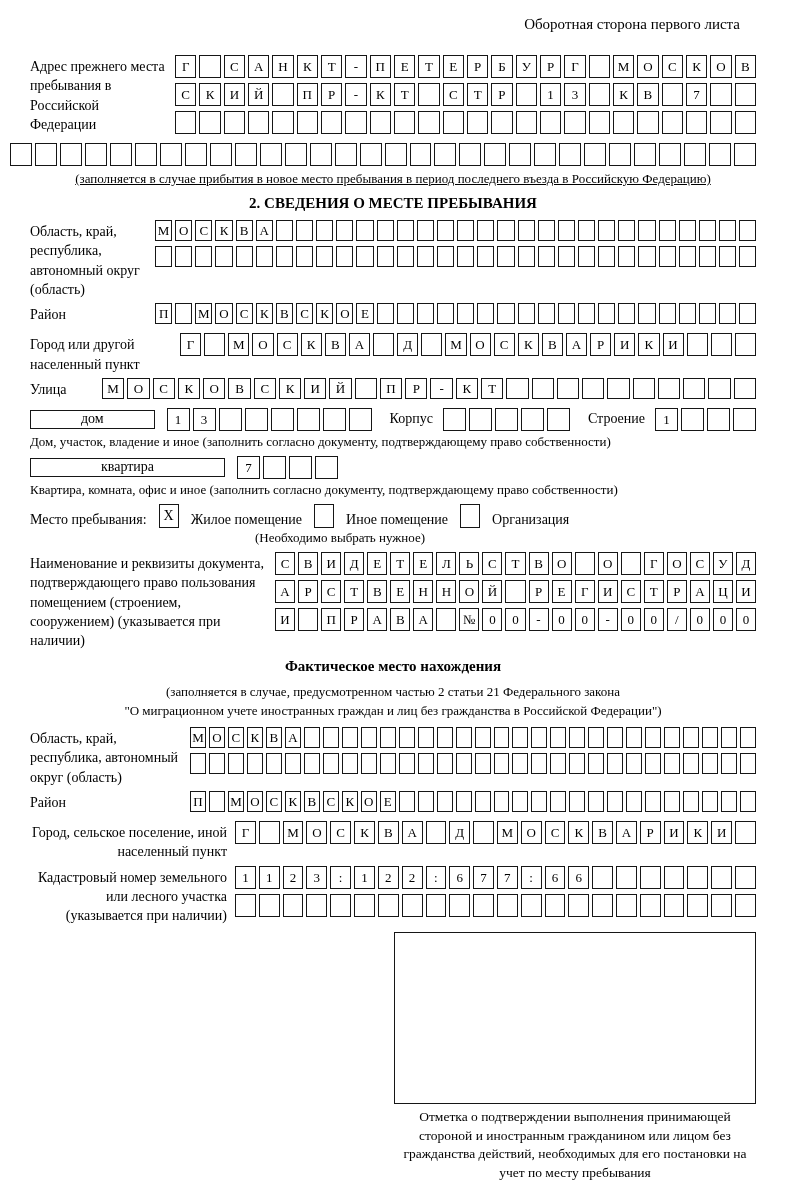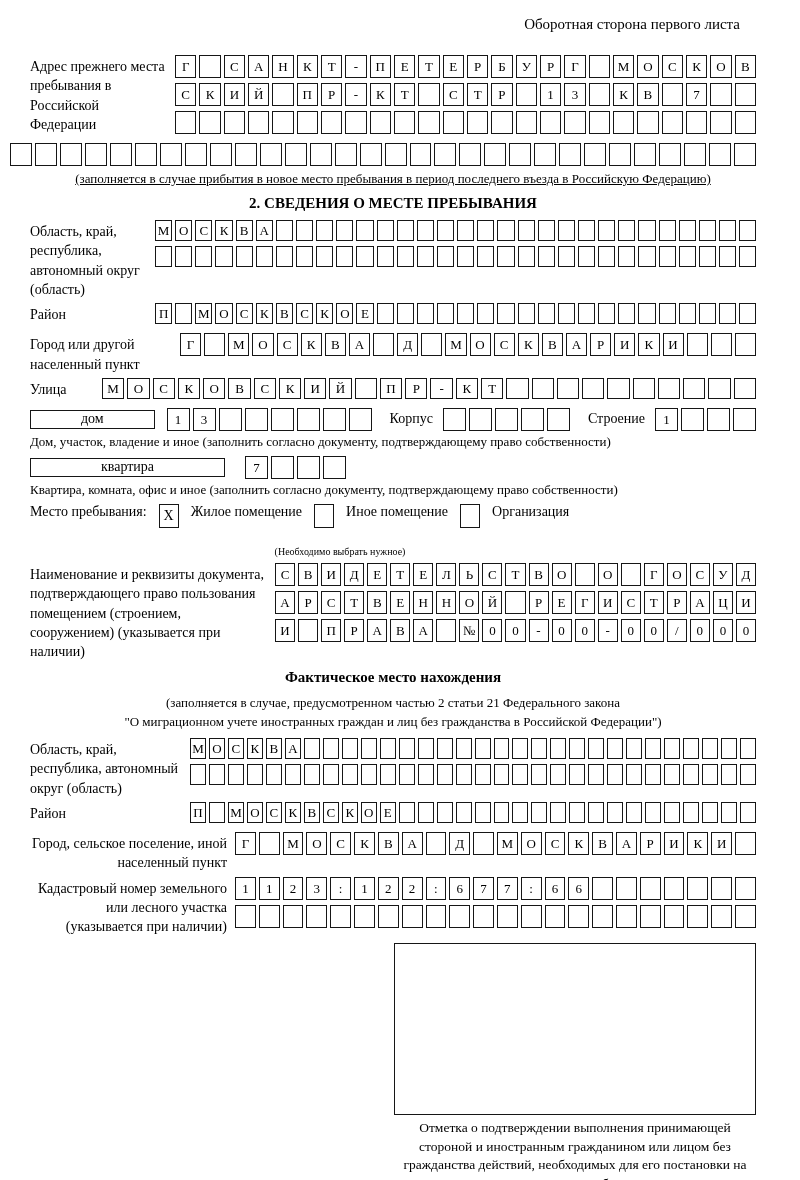--- a/index.html
+++ b/index.html
@@ -37,30 +37,30 @@
 
   .section-title { text-align: center; font-weight: bold; font-size: 15px; margin: 8px 0 8px 0; }
 
   .inline-row { display: flex; align-items: center; margin-bottom: 3px; }
   .named-box {
     border: 1.6px solid #161616; height: 19px;
     display: flex; align-items: center; justify-content: center;
     font-size: 14px; background: #fff;
   }
   .box-w160 { width: 160px; margin-right: 12px; }
-  .box-w195 { width: 195px; margin-right: 20px; }
+  .box-w195 { width: 195px; margin-right: 12px; }
   .inline-label { font-size: 14px; margin: 0 10px 0 18px; }
 
-  .stay-row { display: flex; align-items: flex-start; margin: 6px 0 2px 0; font-size: 14px; }
+  .stay-row { display: flex; align-items: flex-end; margin: 6px 0 2px 0; font-size: 14px; }
   .checkbox {
     width: 20px; height: 24px; border: 1.6px solid #161616;
     display: flex; align-items: center; justify-content: center;
     font-size: 14px; margin: 0 12px; flex: 0 0 auto; background: #fff;
   }
-  .stay-note { font-size: 10px; margin: 18px 0 6px 170px; width: 280px; text-align: center; }
+  .stay-note { font-size: 13px; margin: 2px 0 6px 170px; width: 280px; text-align: center; }
 
   .subnote { text-align: center; font-size: 13px; line-height: 1.45; margin-bottom: 6px; }
 
   .stamp-wrap { display: flex; justify-content: flex-end; margin-top: 6px; }
   .stamp-inner { width: 362px; }
   .stamp-box { width: 362px; height: 172px; border: 1.6px solid #161616; background: #fff; }
   .stamp-note { font-size: 13.5px; line-height: 1.4; text-align: center; margin-top: 4px; } .mb8 { margin-bottom: 8px; }
 </style>
 </head>
 <body>

